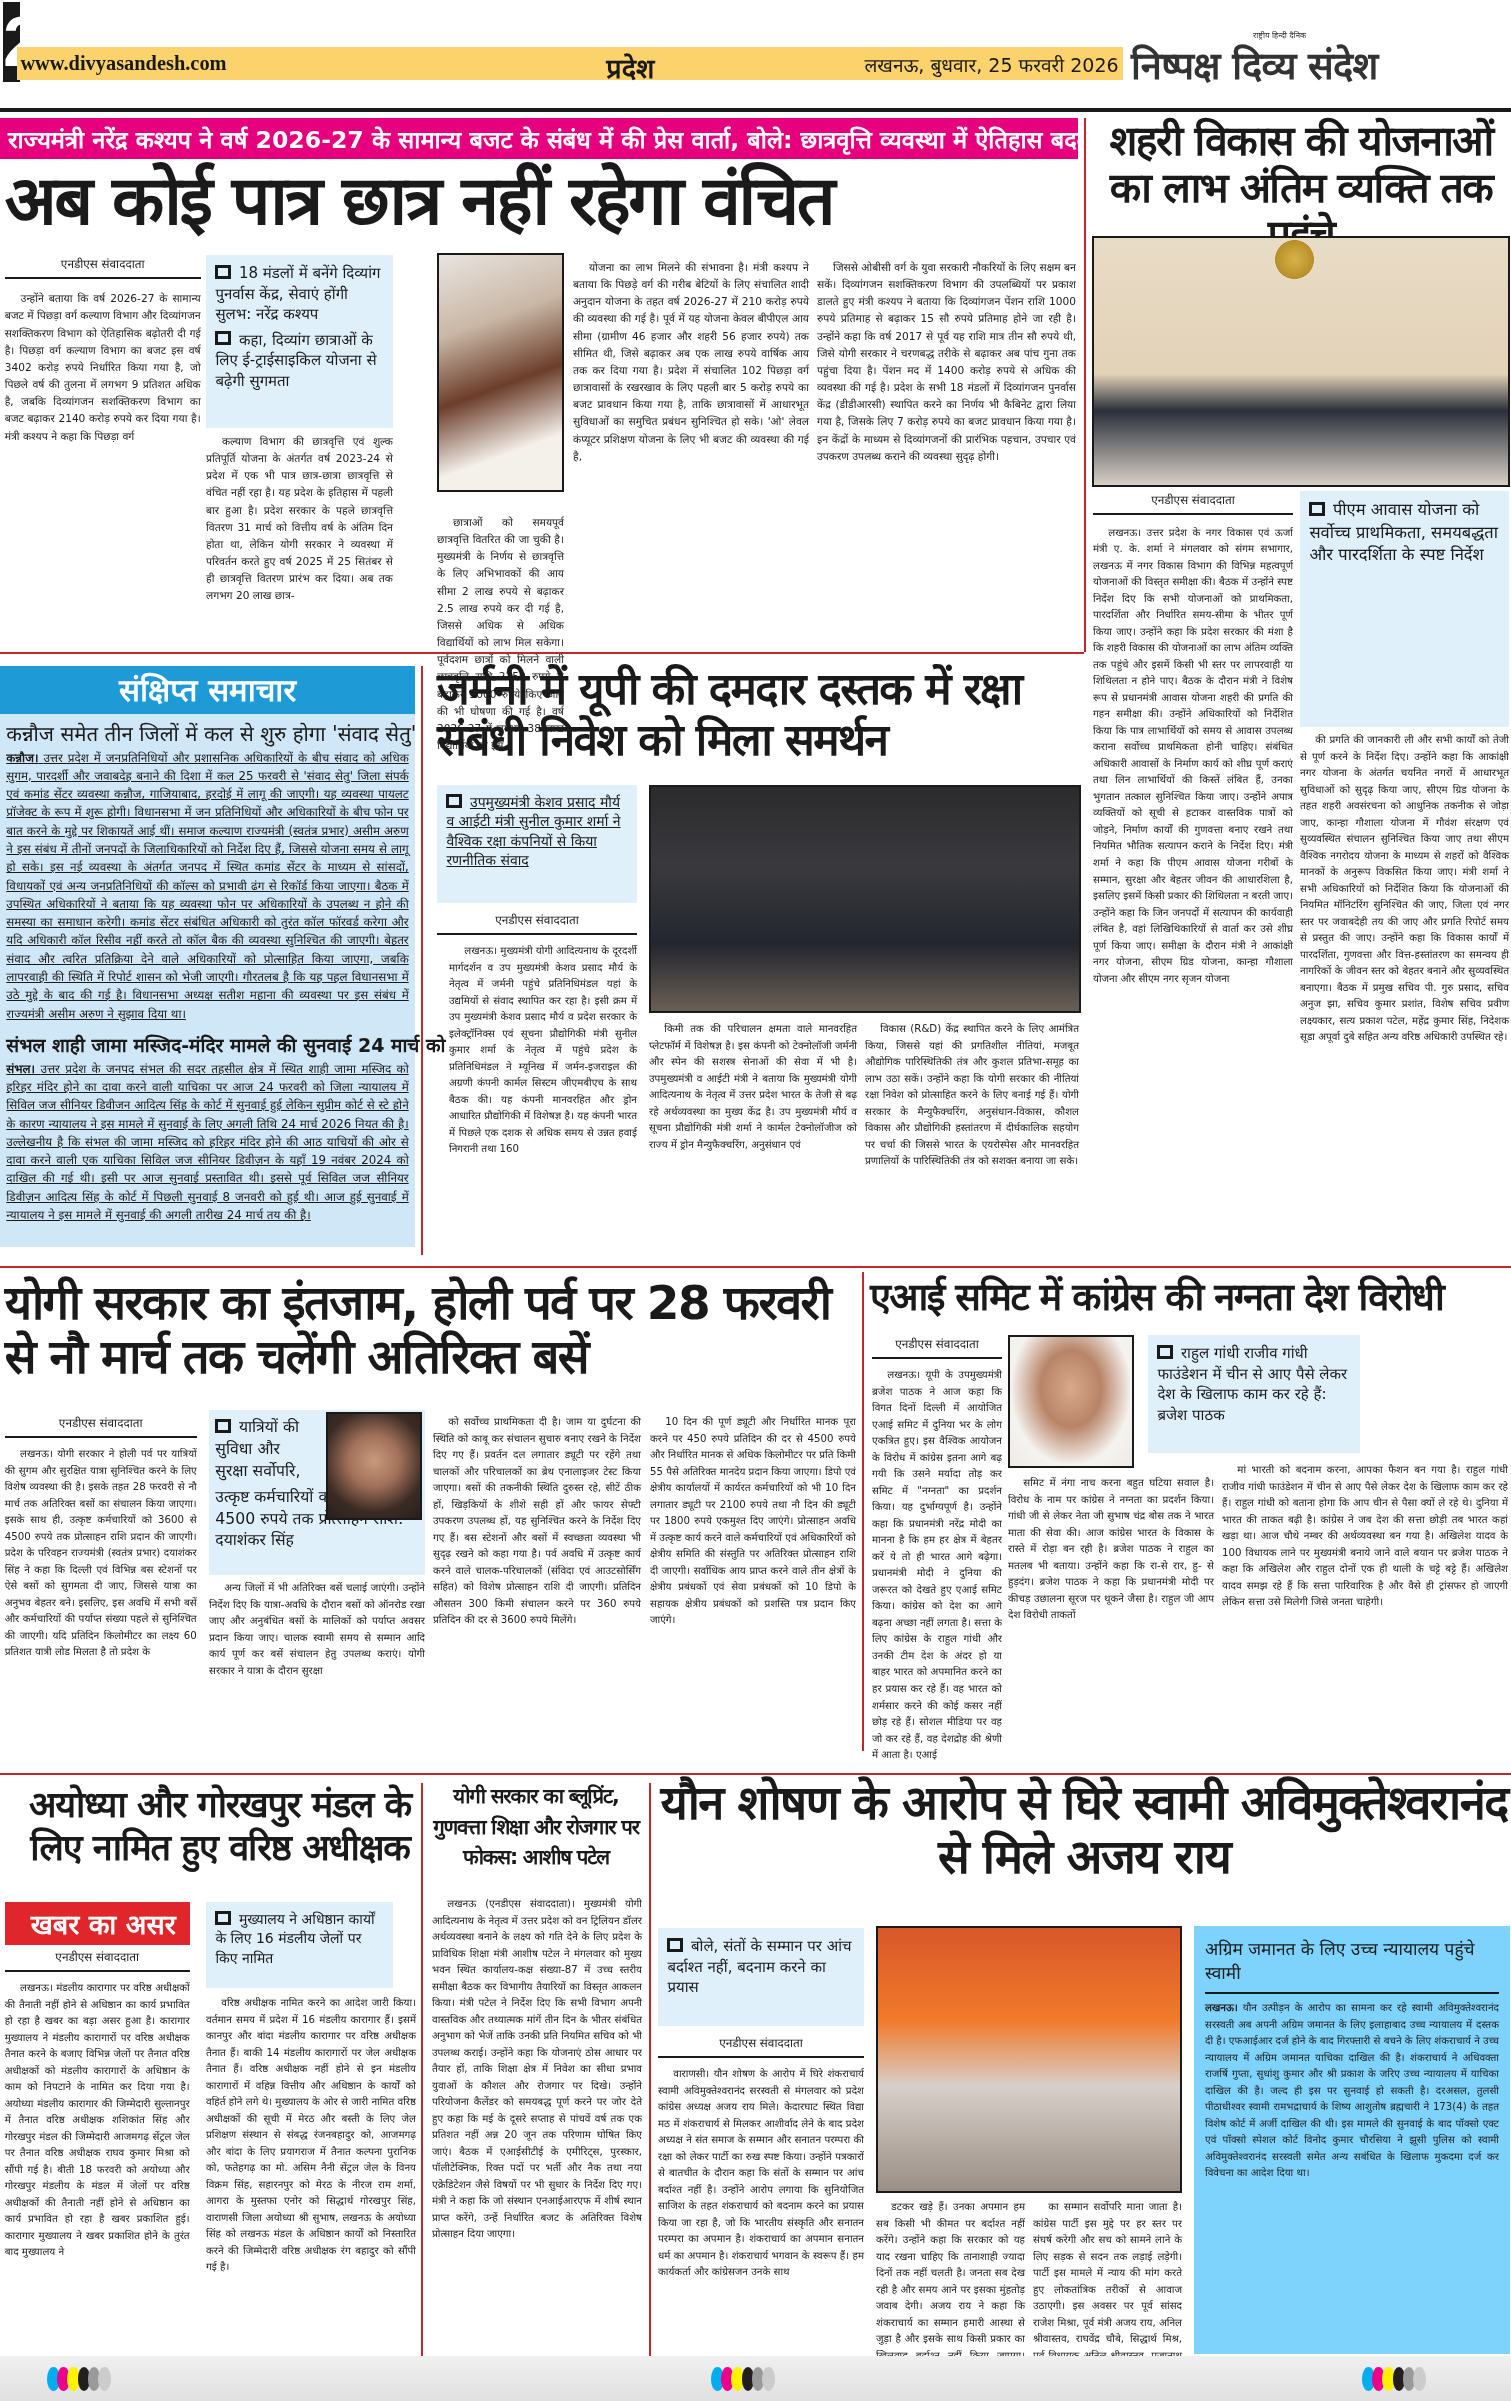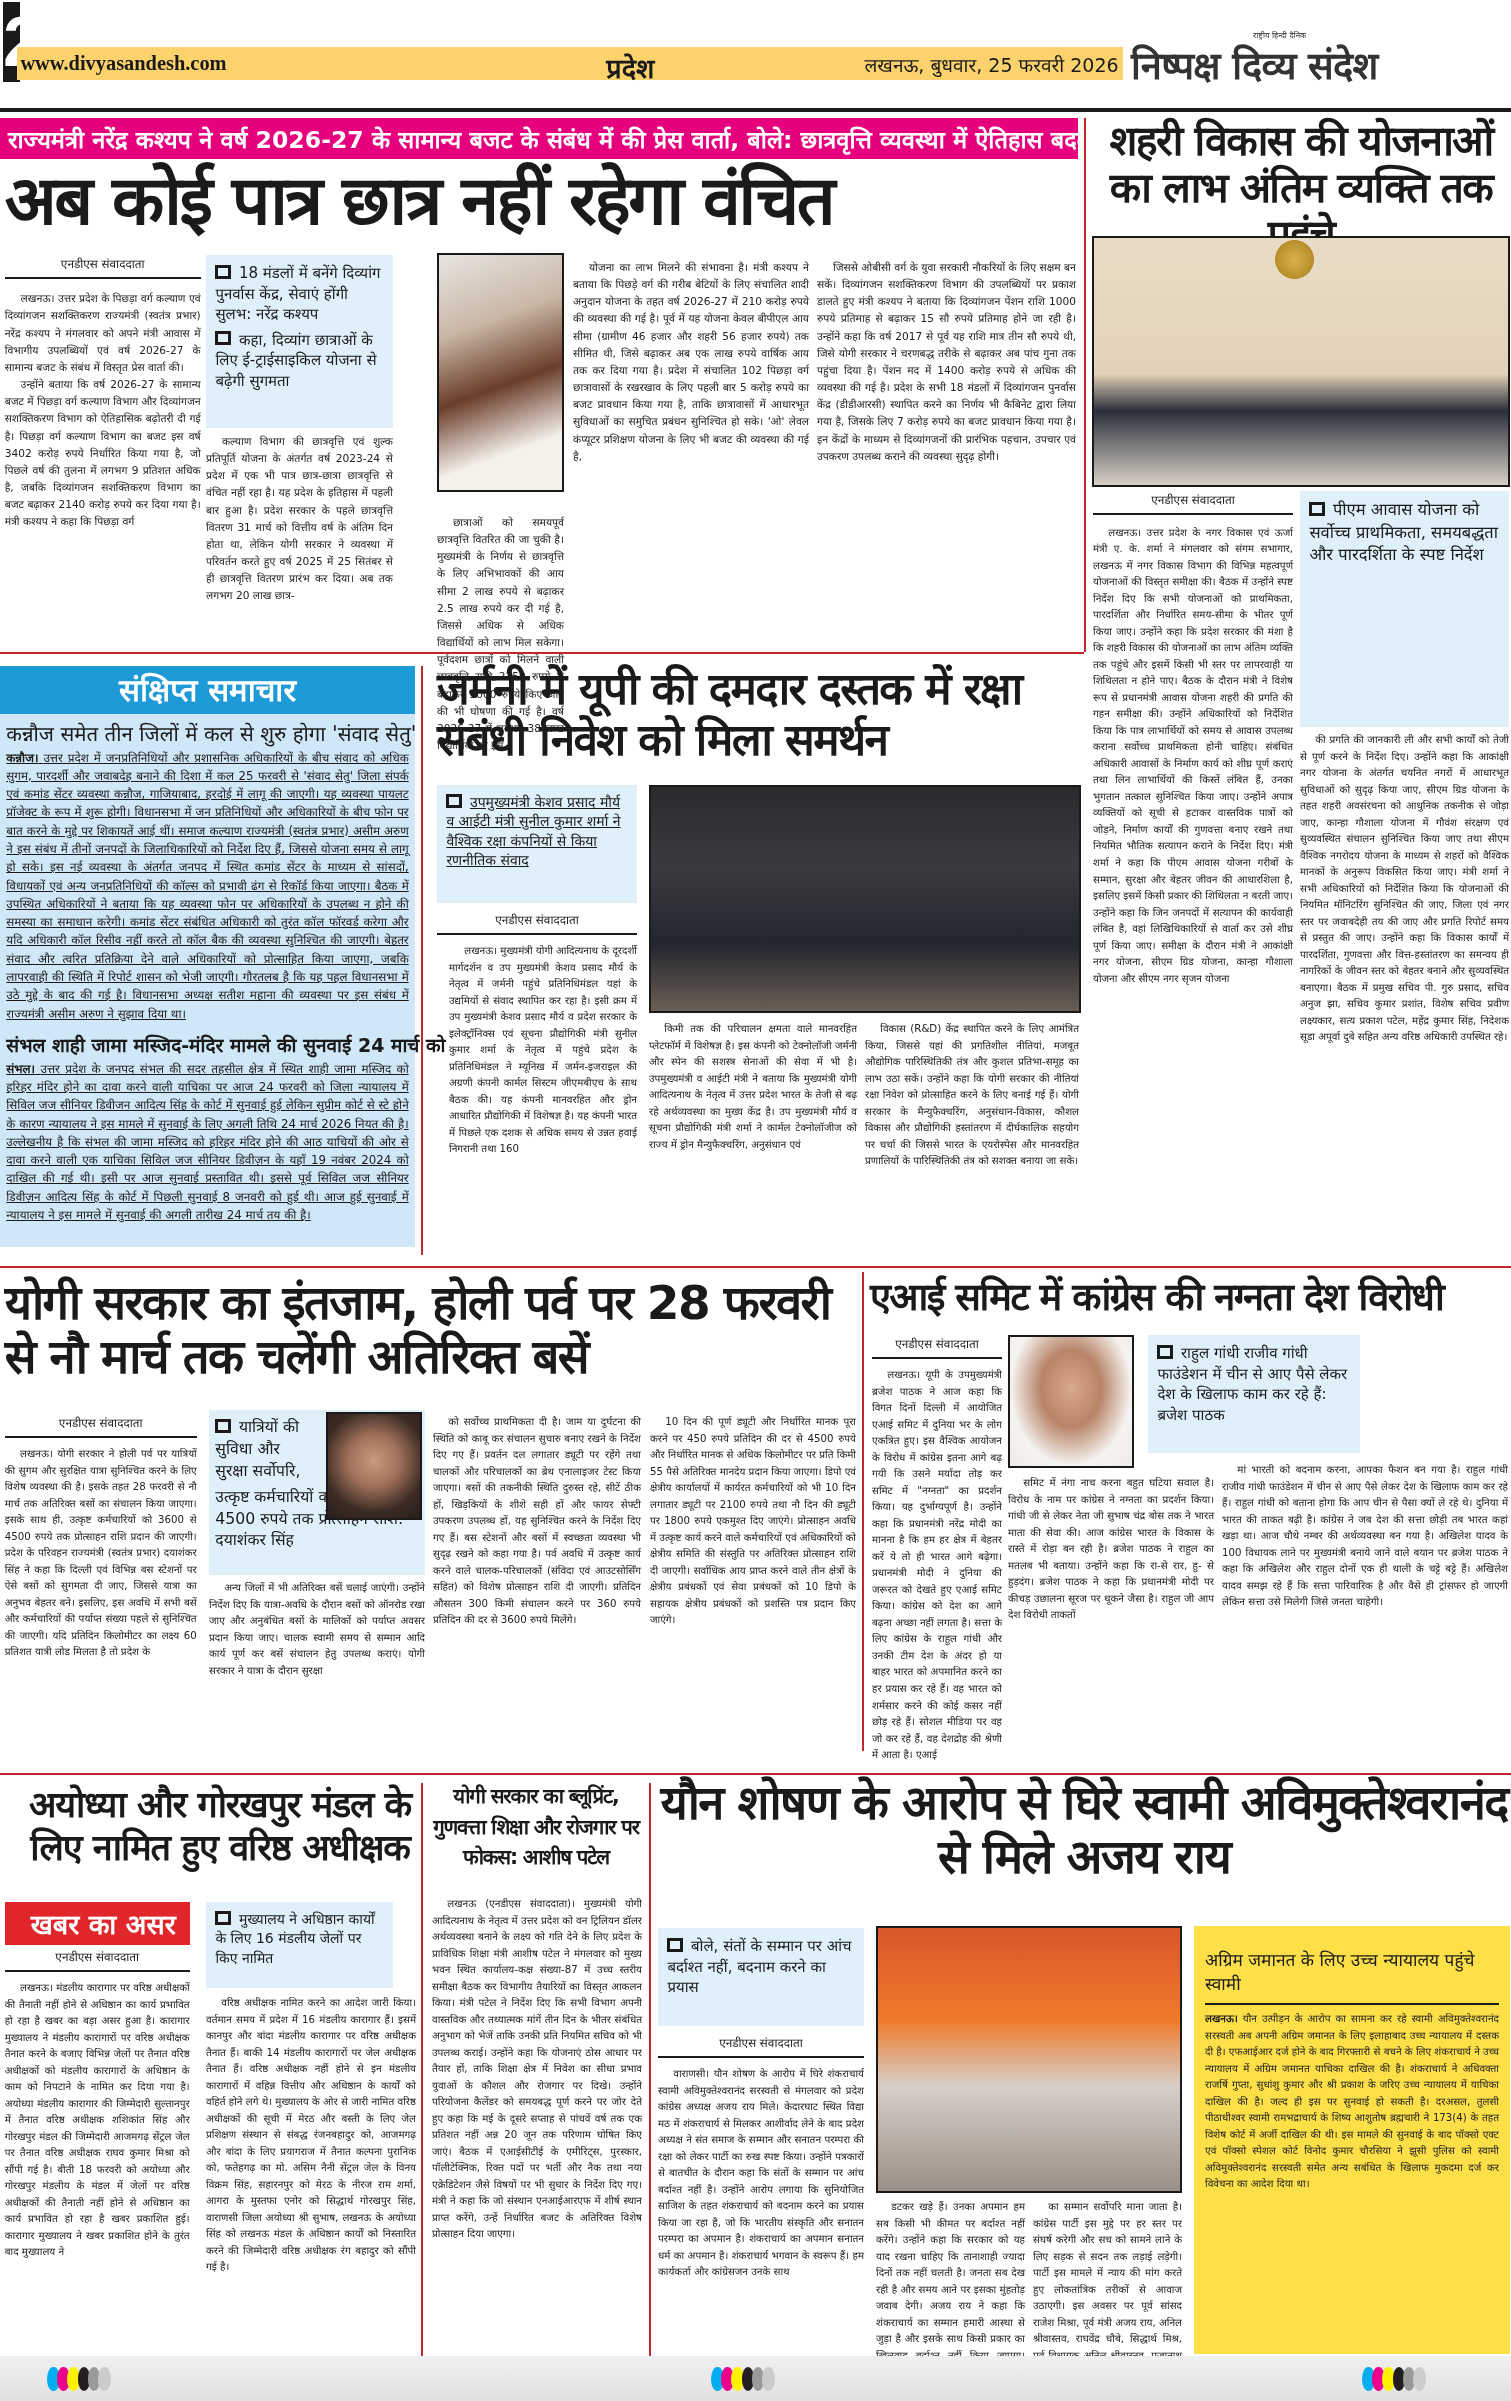--- a/index.html
+++ b/index.html
@@ -28,21 +28,21 @@
   .hl-box .item .sq { display: inline-block; width: 15.7px; height: 14px; border: 3.1px solid #1a1a1a; margin-right: 7.9px; vertical-align: -0.8px; }
   .photo { border: 2.4px solid #1a1a1a; overflow: hidden; }
   .vline { background: #c0282f; width: 1.6px; }
   .hline { background: #c0282f; height: 2.4px; }
   .brief-box { background: #cfe7f7; }
   .brief-title { background: #1e9ad6; color: #fff; text-align: center; font: bold 31px "DejaVu Sans", sans-serif; padding: 1.6px 0 4.7px; }
   .brief-head { font: 23.6px "DejaVu Sans", sans-serif; padding: 4.7px 6.3px 1.6px; white-space: nowrap; }
   .brief-body { font: 11.8px/1.55 "DejaVu Sans", sans-serif; padding: 0 6.3px; text-align: justify; text-decoration: underline; }
   .brief-body b { font-weight: bold; }
   .red-tag { background: #e0262b; color: #fff; text-align: center; font: bold 31px "DejaVu Sans", sans-serif; padding: 3.1px 0; }
-  .green-box { background: #fde047; padding: 22px 11px; }
+  .green-box { background: #7dd3fc; padding: 11px 11px; }
   .green-box .gh { font: 17.3px/1.4 "DejaVu Sans", sans-serif; border-bottom: 2.4px solid #1a1a1a; padding-bottom: 6.3px; margin-bottom: 6.3px; }
   .footer-band { left: 0; top: 2356px; width: 1512px; height: 46px; background: linear-gradient(#f0f0f0, #e0e0e0); }
   .reg { position: absolute; top: 11px; }
   .reg span { display: inline-block; width: 12.6px; height: 23.6px; border-radius: 50%; margin-right: -2.4px; }
   
   .ph-minister { background: linear-gradient(160deg,#e8e4e0 0%,#c9b7a6 30%,#6b3d2a 55%,#f4f0ea 80%); }
   .ph-meeting { background: linear-gradient(180deg,#e9dcc6 0%,#e2d2b8 55%,#2a2f3a 70%,#d7d0c6 100%); }
   .ph-group { background: linear-gradient(180deg,#2b2b2e 0%,#3a3a3e 35%,#23262e 70%,#6a5f55 100%); }
   .ph-portrait { background: radial-gradient(circle at 50% 45%,#c99a7c 0%,#a0705a 35%,#3b2b24 70%,#2a1f1c 100%); }
   .ph-pathak { background: radial-gradient(ellipse at 50% 40%,#d8a98a 0%,#b88468 35%,#f5f3f0 70%,#eeeae6 100%); }
@@ -64,21 +64,20 @@
 </div>
 <div class="abs rule"></div>
 
 <div class="abs kicker" style="left:0;top:118px;width:1078px;height:41px;">राज्यमंत्री नरेंद्र कश्यप ने वर्ष 2026-27 के सामान्य बजट के संबंध में की प्रेस वार्ता, बोले: छात्रवृत्ति व्यवस्था में ऐतिहास बदलाव</div>
 <div class="abs headline-xl" style="left:4.7px;top:165px;width:1076px;">अब कोई पात्र छात्र नहीं रहेगा वंचित</div>
 <div class="abs vline" style="left:1084px;top:118px;height:534px;"></div>
 
 <div class="abs" style="left:4.7px;top:255px;width:196px;">
   <div class="byline">एनडीएस संवाददाता</div>
   <div class="body" style="margin-top:11px;">
-    <p>लखनऊ। उत्तर प्रदेश के पिछड़ा वर्ग कल्याण एवं दिव्यांगजन सशक्तिकरण राज्यमंत्री (स्वतंत्र प्रभार) नरेंद्र कश्यप ने मंगलवार को अपने मंत्री आवास में विभागीय उपलब्धियों एवं वर्ष 2026-27 के सामान्य बजट के संबंध में विस्तृत प्रेस वार्ता की।</p>
     <p>उन्होंने बताया कि वर्ष 2026-27 के सामान्य बजट में पिछड़ा वर्ग कल्याण विभाग और दिव्यांगजन सशक्तिकरण विभाग को ऐतिहासिक बढ़ोतरी दी गई है। पिछड़ा वर्ग कल्याण विभाग का बजट इस वर्ष 3402 करोड़ रुपये निर्धारित किया गया है, जो पिछले वर्ष की तुलना में लगभग 9 प्रतिशत अधिक है, जबकि दिव्यांगजन सशक्तिकरण विभाग का बजट बढ़ाकर 2140 करोड़ रुपये कर दिया गया है। मंत्री कश्यप ने कहा कि पिछड़ा वर्ग</p>
   </div>
 </div>
 
 <div class="abs hl-box" style="left:206px;top:255px;width:187px;height:173px;">
   <div class="item" style="font-size:15px;"><span class="sq"></span><span>18 मंडलों में बनेंगे दिव्यांग पुनर्वास केंद्र, सेवाएं होंगी सुलभ: नरेंद्र कश्यप</span></div>
   <div class="item" style="font-size:15px;"><span class="sq"></span><span>कहा, दिव्यांग छात्राओं के लिए ई-ट्राईसाइकिल योजना से बढ़ेगी सुगमता</span></div>
 </div>
 <div class="abs body" style="left:206px;top:433px;width:187px;">
   <p>कल्याण विभाग की छात्रवृत्ति एवं शुल्क प्रतिपूर्ति योजना के अंतर्गत वर्ष 2023-24 से प्रदेश में एक भी पात्र छात्र-छात्रा छात्रवृत्ति से वंचित नहीं रहा है। यह प्रदेश के इतिहास में पहली बार हुआ है। प्रदेश सरकार के पहले छात्रवृत्ति वितरण 31 मार्च को वित्तीय वर्ष के अंतिम दिन होता था, लेकिन योगी सरकार ने व्यवस्था में परिवर्तन करते हुए वर्ष 2025 में 25 सितंबर से ही छात्रवृत्ति वितरण प्रारंभ कर दिया। अब तक लगभग 20 लाख छात्र-</p>

